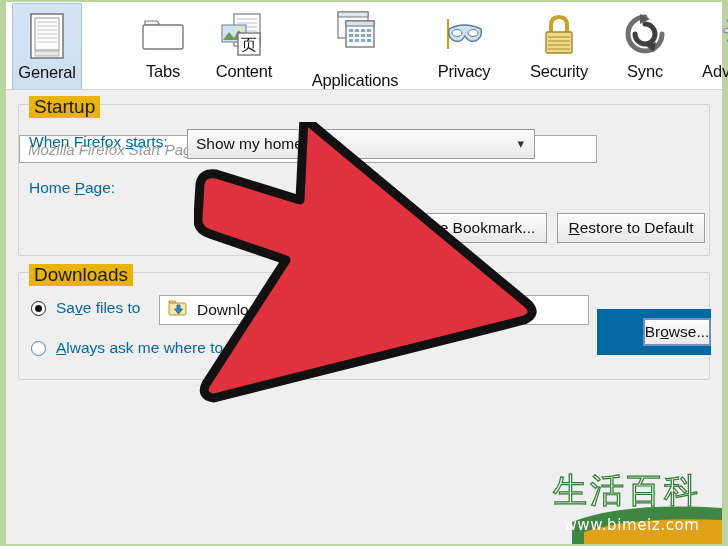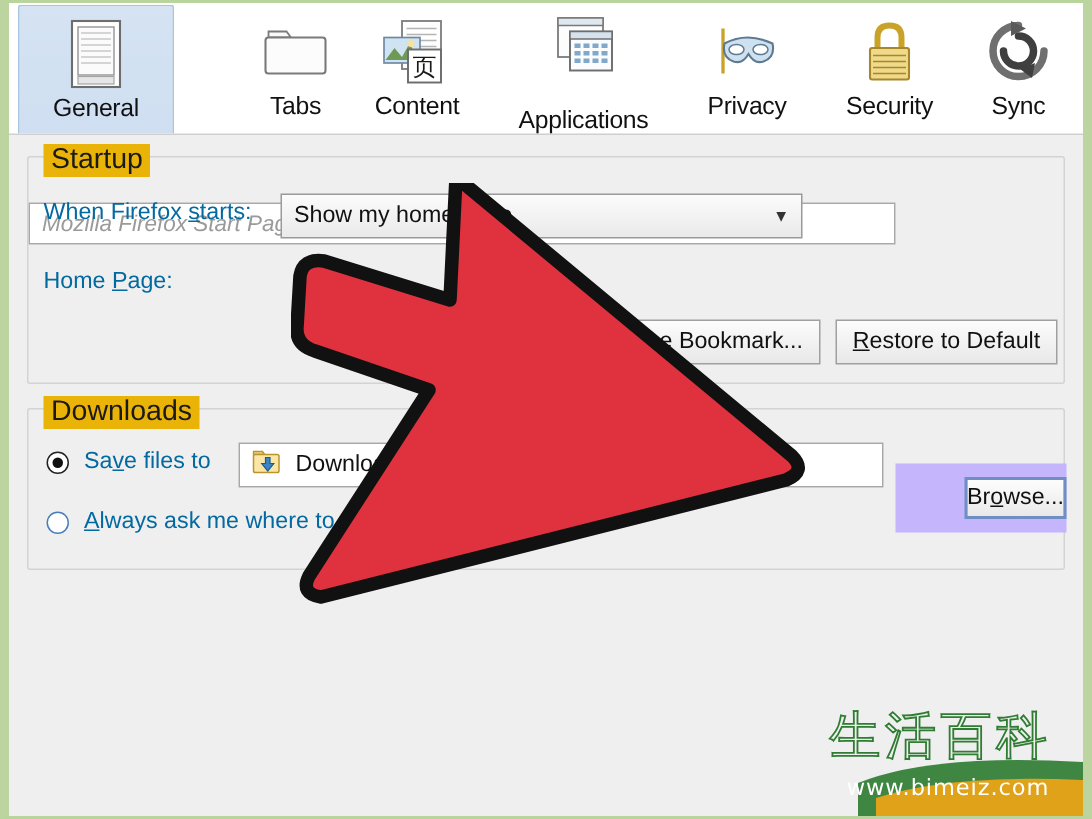--- a/index.html
+++ b/index.html
@@ -143,21 +143,21 @@
     font-size:15.5px; color:#111;
     gap:9px;
     white-space:nowrap;
   }
 
   
   #browse-highlight {
     position:absolute;
     left:591px; top:307px;
     width:114px; height:46px;
-    background:#c4b5fd;
+    background:#0369a1;
     z-index:40;
     display:flex; align-items:center; justify-content:center;padding-left:46px;
   }
   #browse-inner {
     width:94px; height:28px;
     border:2px solid #6f8fc4;
     background:linear-gradient(to bottom,#fdfdfd,#e9e9e9);
     display:flex; align-items:center; justify-content:center;
     font-size:15.5px; color:#111;
   }
@@ -180,21 +180,21 @@
     pointer-events:none;
   }
 </style>
 </head>
 <body>
 
 <div id="frame">
 
   <div id="tabstrip">
 
-    <div class="tab selected" style="margin-left:6px;width:104px;margin-top:36px;">
+    <div class="tab selected" style="margin-left:6px;width:70px;margin-top:36px;">
       <span class="ticon">
         <svg width="44" height="48" viewBox="0 0 44 48">
           <rect x="6" y="2" width="32" height="44" fill="#fefefe" stroke="#6d6d6d" stroke-width="1.4"></rect>
           <rect x="10" y="6" width="24" height="32" fill="#fbfbfb" stroke="#9a9a9a" stroke-width="1"></rect>
           <g stroke="#bdbdbd" stroke-width="0.8">
             <line x1="12" y1="10" x2="32" y2="10"></line>
               <line x1="12" y1="14" x2="32" y2="14"></line>
             <line x1="12" y1="18" x2="32" y2="18"></line>
               <line x1="12" y1="22" x2="32" y2="22"></line>
             <line x1="12" y1="26" x2="32" y2="26"></line>

